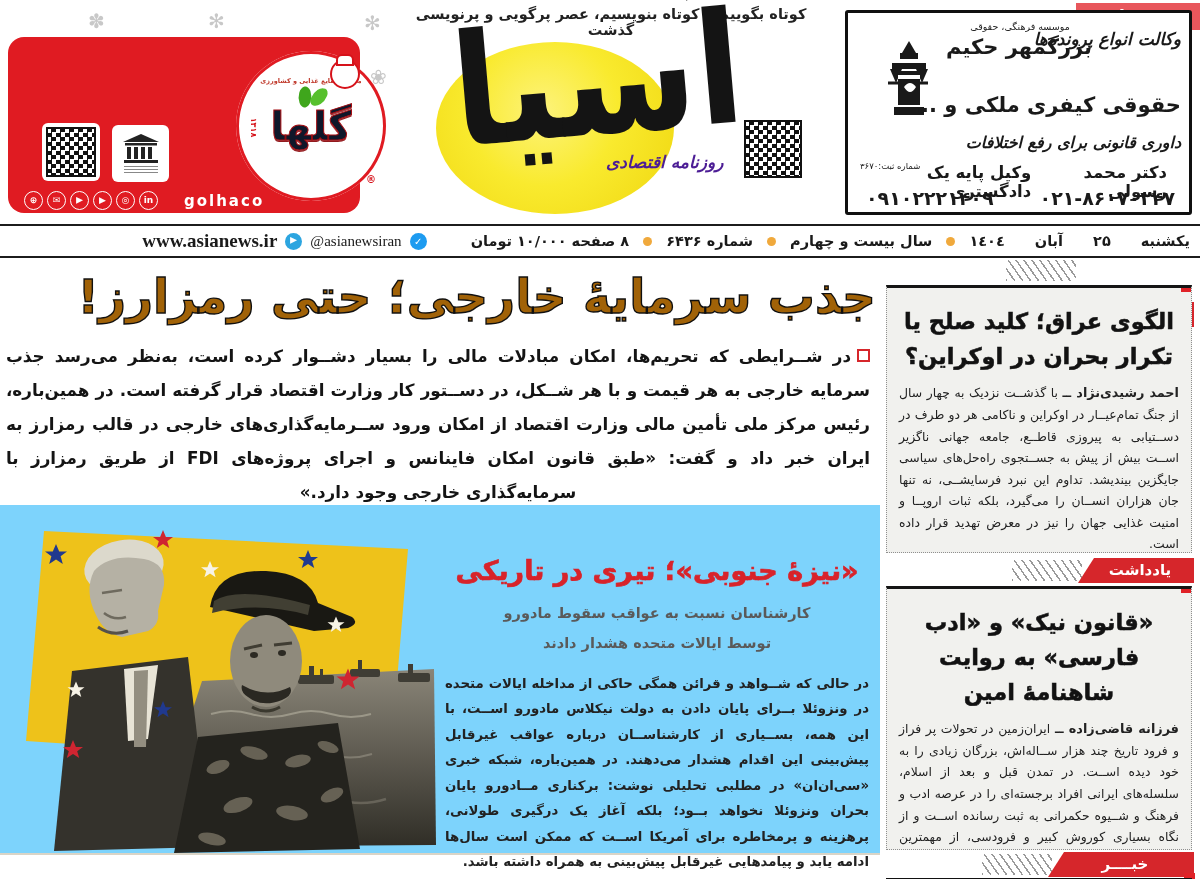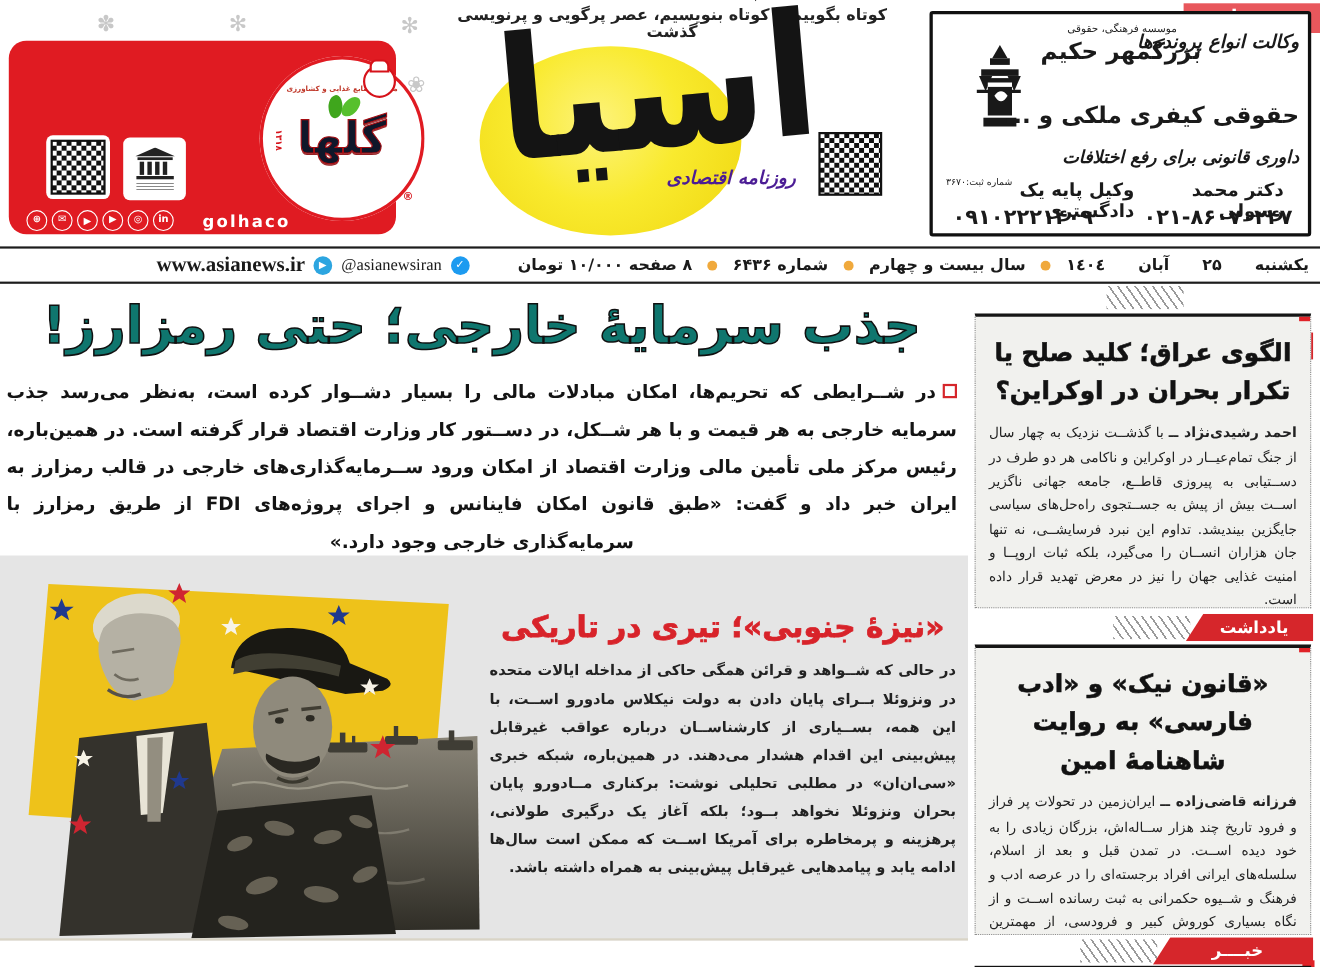--- a/index.html
+++ b/index.html
@@ -82,29 +82,29 @@
   .badge{width:17px;height:17px;border-radius:50%;color:#fff;display:flex;align-items:center;
     justify-content:center;font-size:10px;flex:0 0 auto;}
   .badge.tg{background:#2ca5e0;}
   .badge.tg span{display:inline-block;transform:rotate(180deg);font-size:9px;}
   .badge.vf{background:#1d9bf0;}
   .dl-en{margin-right:auto;direction:ltr;font-family:"Liberation Serif","DejaVu Serif",serif;
     font-weight:normal;font-size:15px;color:#222;}
 
   
   .lead{left:0;top:262px;width:876px;}
-  .lead h1{margin:8px 0 0;text-align:center;font-size:47px;line-height:1.15;color:#0f766e;
+  .lead h1{margin:8px 0 0;font-size:47px;line-height:1.15;color:#a16207;
     -webkit-text-stroke:1.4px #101010;letter-spacing:-1px;}
   .lead-body{margin:16px 6px 0;font-size:16.8px;font-weight:bold;line-height:2.02;text-align:justify;
     text-align-last:center;color:#141414;}
   .lead-bullet{display:inline-block;width:9px;height:9px;border:2.5px solid #d6262b;margin-left:6px;vertical-align:baseline;}
   .lead-ref{margin:0 6px;font-size:15px;font-weight:bold;text-align:left;}
 
   
-  .feature{left:0;top:505px;width:880px;height:350px;background:#e5e5e5;border-bottom:2px solid #d9d4c6;box-sizing:border-box;}
+  .feature{left:0;top:505px;width:880px;height:350px;background:#7dd3fc;border-bottom:2px solid #d9d4c6;box-sizing:border-box;}
   .illus{position:absolute;left:6px;top:4px;}
   .feat-col{position:absolute;left:445px;top:0;width:424px;direction:rtl;}
   .feat-h{margin-top:50px;text-align:center;color:#d8232a;font-size:27px;font-weight:bold;
     -webkit-text-stroke:0.7px #d8232a;}
   .feat-sub{margin-top:12px;text-align:center;color:#5a5a5a;font-size:14.5px;font-weight:bold;line-height:2.1;}
   .feat-body{margin-top:12px;font-size:13.3px;line-height:1.92;text-align:justify;color:#222;font-weight:bold;}
 
   
   .sidebar{right:6px;top:258px;width:308px;height:621px;}
   .sec-head{position:absolute;right:0;left:0;height:25px;}
@@ -327,20 +327,24 @@
         <g transform="translate(157,201) scale(0.9)">
             <polygon points="0,-10 2.9,-3.1 10,-3.1 4.2,1.2 6.2,8.1 0,4 -6.2,8.1 -4.2,1.2 -10,-3.1 -2.9,-3.1" fill="#20398e"></polygon>
           </g>
         <g transform="translate(67,241)">
             <polygon points="0,-10 2.9,-3.1 10,-3.1 4.2,1.2 6.2,8.1 0,4 -6.2,8.1 -4.2,1.2 -10,-3.1 -2.9,-3.1" fill="#cf2531"></polygon>
           </g>
       </g>
     </svg>
     <div class="feat-col">
       <div class="feat-h">«نیزهٔ جنوبی»؛ تیری در تاریکی</div>
+      <div class="feat-sub">
+        <div>کارشناسان نسبت به عواقب سقوط مادورو</div>
+        <div>توسط ایالات متحده هشدار دادند</div>
+      </div>
       <div class="feat-body">در حالی که شــواهد و قرائن همگی حاکی از مداخله ایالات متحده در ونزوئلا بــرای پایان دادن به دولت نیکلاس مادورو اســت، با این همه، بســیاری از کارشناســان درباره عواقب غیرقابل پیش‌بینی این اقدام هشدار می‌دهند. در همین‌باره، شبکه خبری «سی‌ان‌ان» در مطلبی تحلیلی نوشت: برکناری مــادورو پایان بحران ونزوئلا نخواهد بــود؛ بلکه آغاز یک درگیری طولانی، پرهزینه و پرمخاطره برای آمریکا اســت که ممکن است سال‌ها ادامه یابد و پیامدهایی غیرقابل پیش‌بینی به همراه داشته باشد.</div>
 
     </div>
   </section>
 
   <aside class="abs sidebar">
 
     <div class="sec-head" style="top:0;">
       <div class="sec-stripes" style="right:118px;"></div>
       <div class="sec-red" style="right:0;width:86px;margin-top:44px;">نگاه روز</div>

